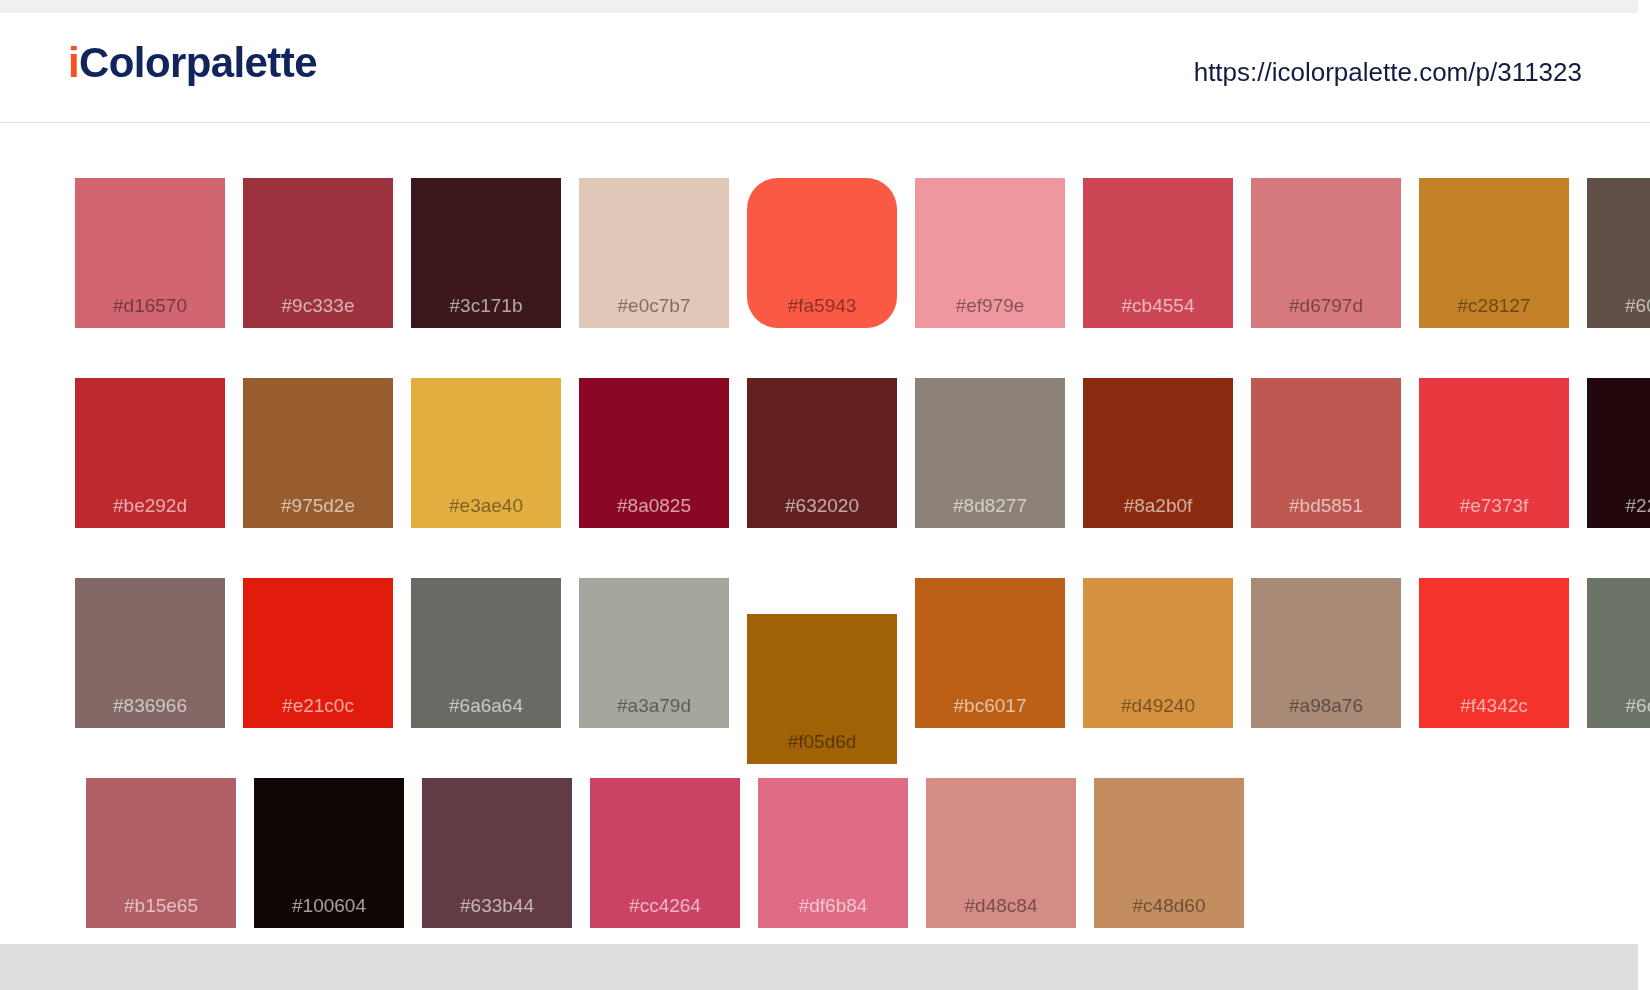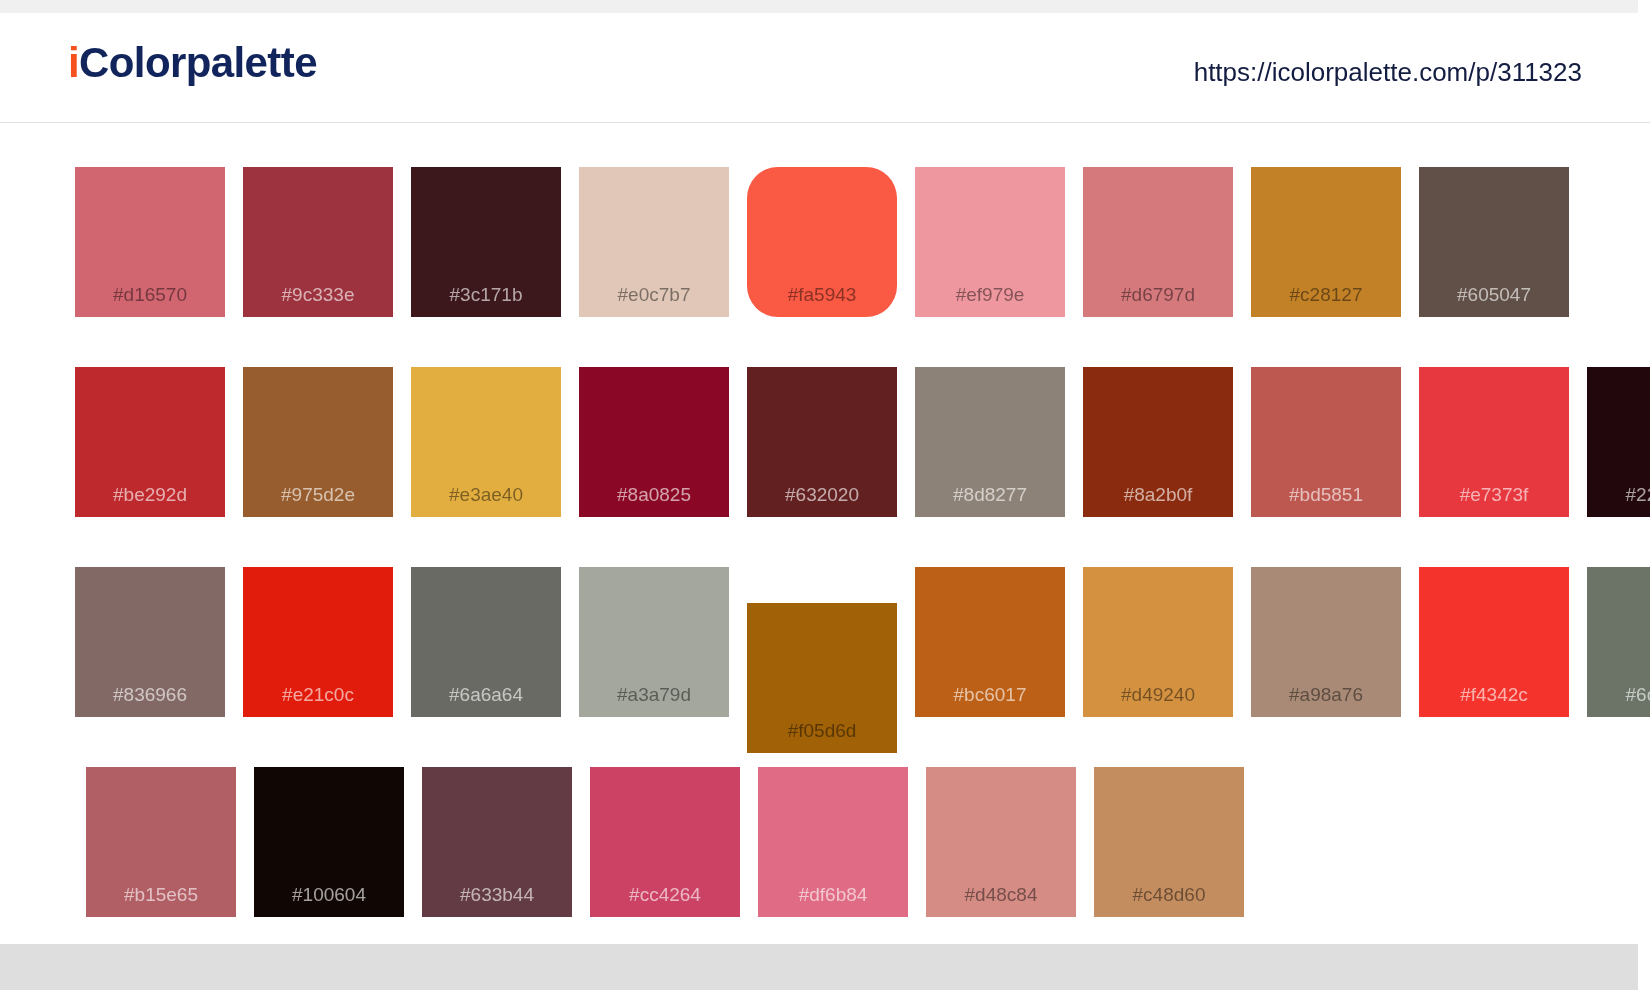--- a/index.html
+++ b/index.html
@@ -55,21 +55,21 @@
     position: absolute;
     right: 68px; top: 44px;
     font-size: 26px;
     color: #131c41;
     white-space: nowrap;
   }
 
   
   .palette {
     position: absolute;
-    top: 124px; left: 0;
+    top: 135px; left: 0;
     width: 1650px; height: 820px;
     background: #ffffff;
   }
   .row {
     position: absolute;
     left: 75px;
     width: 1500px;
     height: 150px;
     display: flex;
     gap: 18px;
@@ -142,20 +142,23 @@
         </div>
         <div class="swatch dark-text" style="background-color: rgb(224, 199, 183);">
           <div class="swatch-label">#e0c7b7</div>
         </div>
         <div class="swatch dark-text" style="background-color: rgb(250, 89, 67); border-radius: 31px;">
           <div class="swatch-label">#fa5943</div>
         </div>
         <div class="swatch dark-text" style="background-color: rgb(239, 151, 158);">
           <div class="swatch-label">#ef979e</div>
         </div>
+        <div class="swatch" style="background-color: rgb(203, 69, 84);">
+          <div class="swatch-label">#cb4554</div>
+        </div>
         <div class="swatch dark-text" style="background-color: rgb(214, 121, 125);">
           <div class="swatch-label">#d6797d</div>
         </div>
         <div class="swatch dark-text" style="background-color: rgb(194, 129, 39);">
           <div class="swatch-label">#c28127</div>
         </div>
         <div class="swatch" style="background-color: rgb(96, 80, 71);">
           <div class="swatch-label">#605047</div>
         </div>
       </div>

